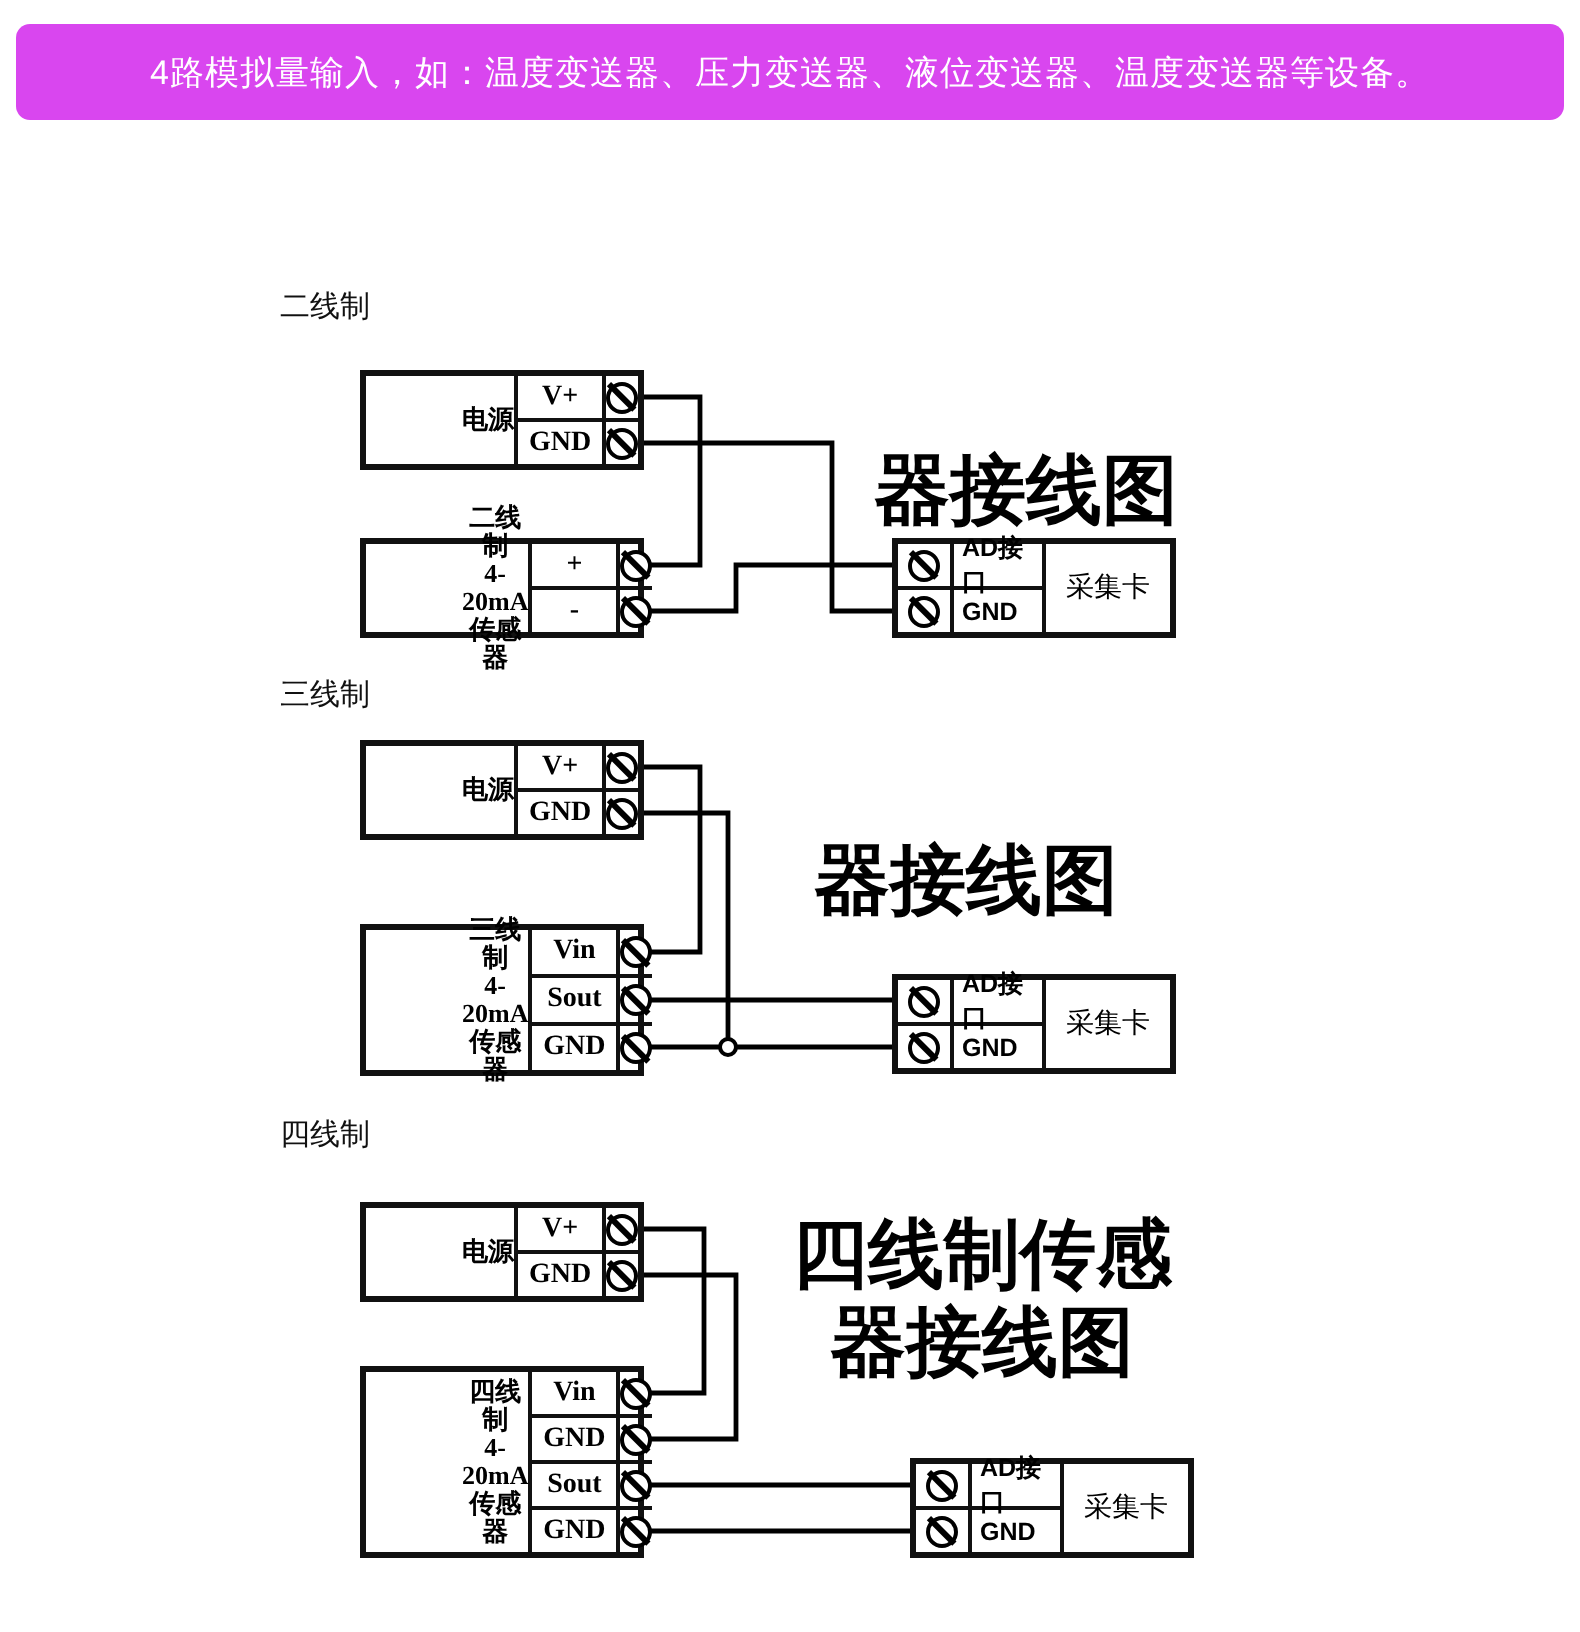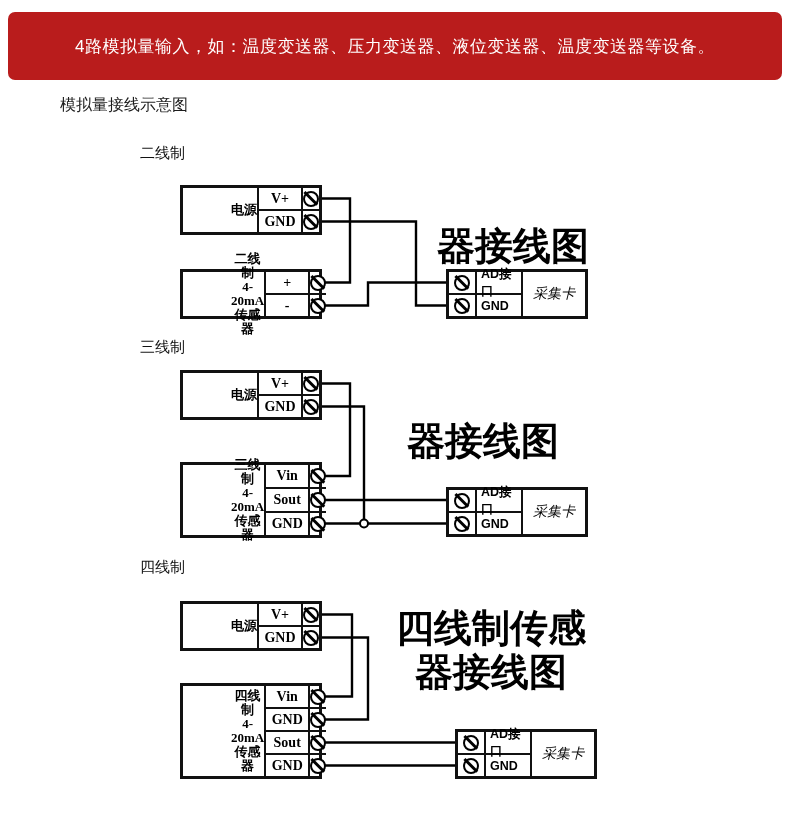--- a/index.html
+++ b/index.html
@@ -1,22 +1,22 @@
 <!DOCTYPE html>
 <html><head>
 <meta charset="utf-8">
 <style>
   html,body { margin:0; padding:0; background:#ffffff; }
   .page {
     position:relative; width:790px; height:816px; background:#ffffff;
     font-family:"Liberation Sans", sans-serif; overflow:hidden;
   }
   .header {
-    position:absolute; left:8px; top:12px; width:774px; height:68px;
-    background:#b91c1c; border-radius:7px; color:#ffffff;
+    position:absolute; left:8px; top:12px; width:774px; height:48px;
+    background:#d946ef; border-radius:7px; color:#ffffff;
     display:flex; align-items:center; justify-content:center;
     font-size:17px; letter-spacing:0.5px;
   }
   .page-title { position:absolute; left:60px; top:95px; font-size:16px; color:#1c1c1c; }
   .sec-label { position:absolute; font-size:15px; color:#111111; }
 
   
   .tblock {
     position:absolute; width:142px; background:#ffffff;
     border:3px solid #111111; box-sizing:border-box; display:flex;
@@ -46,21 +46,21 @@
   .crow { flex:1; display:flex; border-bottom:2px solid #111111; min-height:0; }
   .crow:last-child { border-bottom:none; }
   .cscr { width:26px; border-right:2px solid #111111; display:flex; align-items:center; justify-content:center; }
   .clbl {
     flex:1; display:flex; align-items:center; padding-left:4px;
     font-family:"Liberation Sans", sans-serif; font-weight:bold; font-size:12.5px; color:#000;
   }
   .cname {
     width:62px; border-left:2px solid #111111;
     display:flex; align-items:center; justify-content:center;
-    font-family:"Liberation Serif", serif; font-size:14px; color:#000;font-style:italic;
+    font-family:"Liberation Serif", serif; font-size:14px; color:#000;
   }
 
   .screw {
     width:12px; height:12px; border:2.5px solid #000; border-radius:50%;
     position:relative; background:#fff; flex:0 0 auto;
   }
   .screw::after {
     content:""; position:absolute; left:-3px; right:-3px; top:50%; height:2.5px;
     margin-top:-1.25px; background:#000; transform:rotate(45deg);
   }
@@ -74,21 +74,20 @@
 </style>
 </head>
 <body>
 
 <div class="page">
 
   <div class="header">
     <span>4路模拟量输入，如：温度变送器、压力变送器、液位变送器、温度变送器等设备。</span>
   </div>
 
-  <div class="page-title">模拟量接线示意图</div>
 
   <svg class="wires" width="790" height="816" viewBox="0 0 790 816">
     <g fill="none" stroke="#000000" stroke-width="2.4">
 
       <polyline points="322,198.5 350,198.5 350,282.5 322,282.5"></polyline>
       <polyline points="322,305.5 368,305.5 368,282.5 446,282.5"></polyline>
       <polyline points="322,221.5 416,221.5 416,305.5 446,305.5"></polyline>
 
       <polyline points="322,383.5 350,383.5 350,476 322,476"></polyline>
       <polyline points="322,406.5 364,406.5 364,523.5"></polyline>

